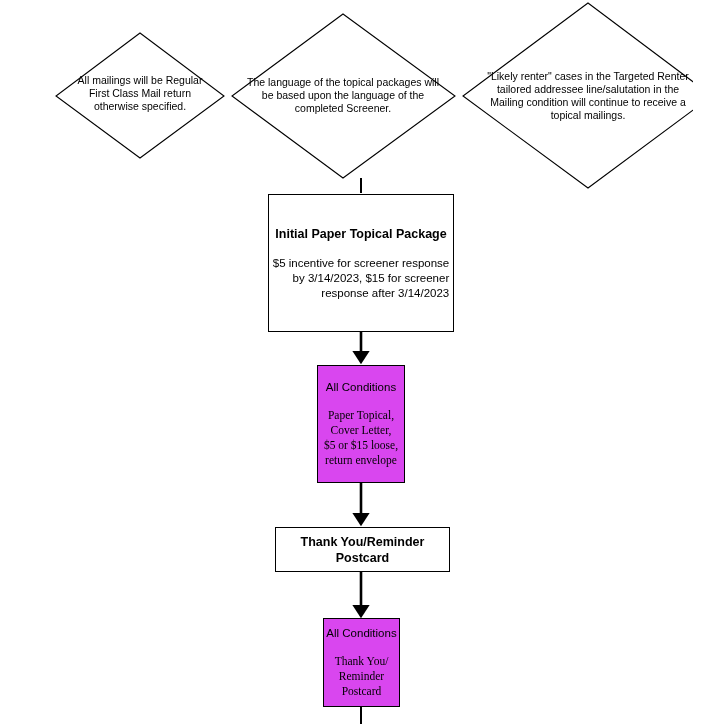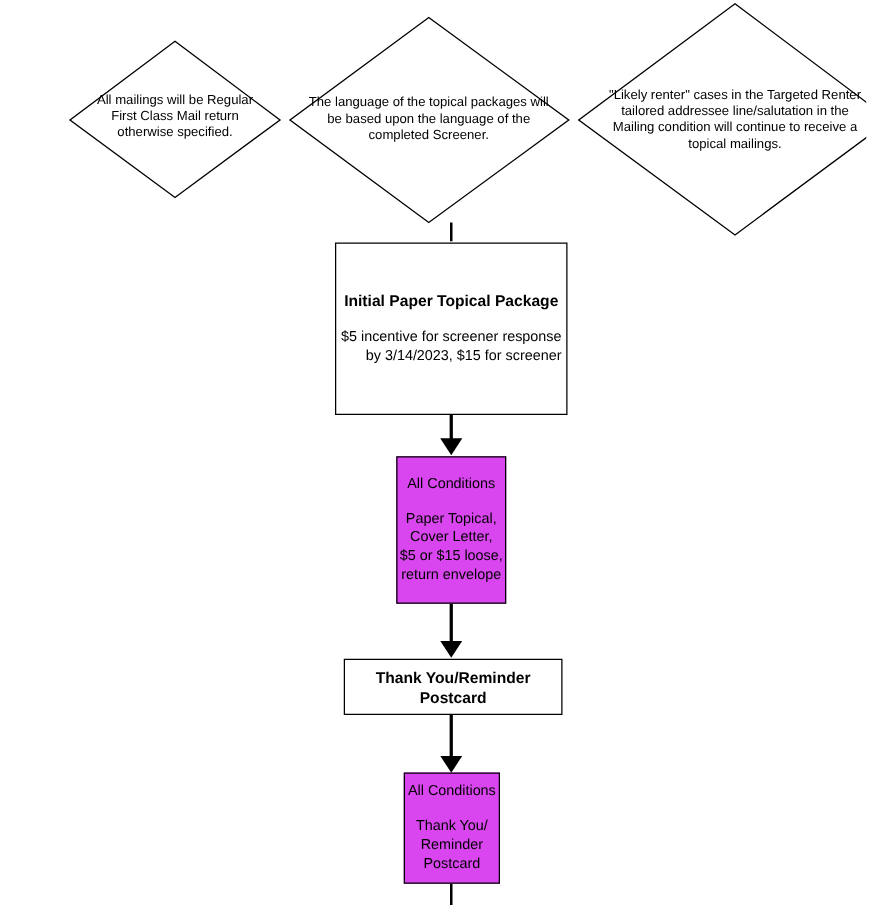--- a/index.html
+++ b/index.html
@@ -62,20 +62,21 @@
     line-height: 15px;
     text-align: right;
   }
   .cond-title {
     font-size: 11.5px;
     line-height: 15px;
   }
   .cond-body {
     font-size: 11.5px;
     line-height: 15px;
+    font-family: Liberation Serif, serif;
   }
   .gap-lg { height: 14px; }
   .gap-sm { height: 13px; }
 </style>
 </head>
 <body>
 
 <div id="canvas">
 
   <svg class="svg-layer" viewBox="0 0 714 724">
@@ -120,20 +121,21 @@
     <div>Mailing condition will continue to receive a</div>
     <div>topical mailings.</div>
   </div>
 
   <div class="box" style="left:268px; top:194px; width:186px; height:138px;">
     <div class="box-title">Initial Paper Topical Package</div>
     <div class="gap-lg"></div>
     <div class="box-sub">
       <div>$5 incentive for screener response</div>
       <div>by 3/14/2023, $15 for screener</div>
+      <div>response after 3/14/2023</div>
     </div>
   </div>
 
   <div class="box shaded" style="left:317px; top:365px; width:88px; height:118px;">
     <div class="cond-title">All Conditions</div>
     <div class="gap-sm"></div>
     <div class="cond-body">
       <div>Paper Topical,</div>
       <div>Cover Letter,</div>
       <div>$5 or $15 loose,</div>

